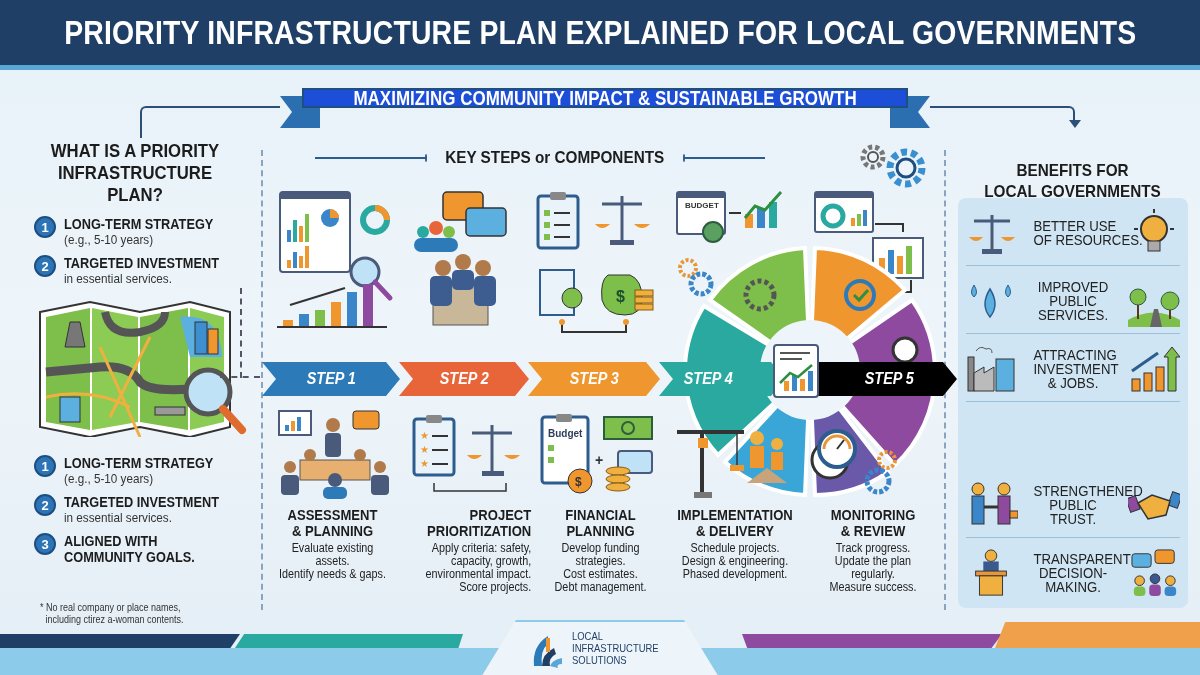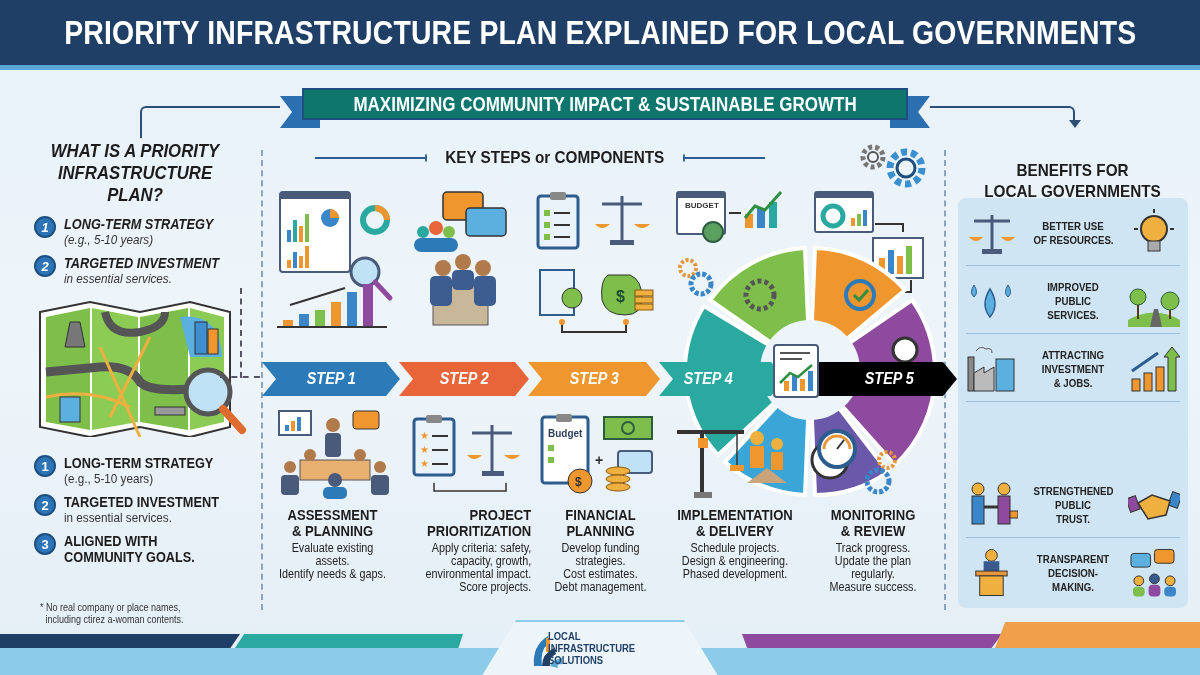--- a/index.html
+++ b/index.html
@@ -22,29 +22,29 @@
     white-space: nowrap;
   }
   
   .ribbon-wrap { position: absolute; left: 280px; top: 88px; width: 650px; height: 40px; }
   .ribbon-tail-l, .ribbon-tail-r {
     position: absolute; top: 8px; width: 40px; height: 32px; background: #2c6fb0;
   }
   .ribbon-tail-l { left: 0; clip-path: polygon(0 0, 100% 0, 100% 100%, 0 100%, 30% 50%); }
   .ribbon-tail-r { right: 0; clip-path: polygon(0 0, 100% 0, 70% 50%, 100% 100%, 0 100%); }
   .ribbon {
-    position: absolute; left: 22px; right: 22px; top: 0; height: 32px;
-    background: #0f766e; border: 2px solid #1f4f80;
+    position: absolute; left: 22px; right: 22px; top: 0; height: 20px;
+    background: #1d4ed8; border: 2px solid #1f4f80;
     display: flex; align-items: center; justify-content: center;
   }
   .ribbon span { color: #fff; font-weight: 700; font-size: 20px; transform: scaleX(0.85); white-space: nowrap; }
   .connector { position: absolute; border-color: #2c4f75; border-style: solid; }
 
   
-  .left-col { position: absolute; left: 20px; top: 140px; width: 230px; font-style: italic; }
+  .left-col { position: absolute; left: 20px; top: 140px; width: 230px; }
   .section-title {
     text-align: center; font-weight: 700; font-size: 19px; line-height: 22px; color: #1c1c1c;
     transform: scaleX(0.88);
   }
   .num-list { margin-top: 10px; }
   .num-item { display: flex; align-items: flex-start; margin-bottom: 8px; }
   .num-badge {
     width: 22px; height: 22px; border-radius: 50%; background: #2d74b6; color: #fff;
     font-weight: 700; font-size: 13px; display: flex; align-items: center; justify-content: center;
     border: 2px solid #1c4e80; flex-shrink: 0; margin-right: 8px; margin-left: 14px;
@@ -84,32 +84,32 @@
   .right-title div { transform: scaleX(0.9); white-space: nowrap; }
   .benefits {
     position: absolute; left: 958px; top: 198px; width: 230px; height: 410px;
     background: #cfe5f3; border-radius: 8px;
   }
   .benefit {
     position: absolute; left: 8px; width: 214px; height: 66px;
     border-bottom: 1px solid #9dbfd8; display: flex; align-items: center; justify-content: space-between;
   }
   .benefit:last-child { border-bottom: none; }
-  .benefit .lbl { font-weight: 700; font-size: 11px; line-height: 14px; text-align: center; width: 90px; color: #222; }
+  .benefit .lbl { font-weight: 400; font-size: 15px; line-height: 14px; text-align: center; width: 90px; color: #222; }
   .benefit .lbl div { transform: scaleX(0.88); white-space: nowrap; }
   .b-icon { width: 52px; height: 52px; }
 
   
   .footer-band { position: absolute; left: 0; top: 648px; width: 1200px; height: 27px; background: #8ccbea; }
   .stripe { position: absolute; top: 634px; height: 14px; }
   .logo-tab {
     position: absolute; left: 460px; top: 620px; width: 280px; height: 55px; background: #eef5fa;
     clip-path: polygon(8% 100%, 20% 0, 80% 0, 92% 100%); border-top: 2px solid #8ccbea;
   }
-  .logo-text { position: absolute; left: 548px; top: 630px; font-weight: 700; font-size: 10.5px; line-height: 12px; color: #1f3f66; }
+  .logo-text { position: absolute; left: 572px; top: 630px; font-weight: 400; font-size: 10.5px; line-height: 12px; color: #1f3f66; }
   .logo-text div { transform-origin: left; transform: scaleX(0.9); white-space: nowrap; }
 </style>
 </head>
 <body>
 
 <div class="header">
   <h1>PRIORITY INFRASTRUCTURE PLAN EXPLAINED FOR LOCAL GOVERNMENTS</h1>
 </div>
 
 <div class="connector" style="left:140px;top:106px;width:140px;height:32px;border-width:2px 0 0 2px;border-radius:6px 0 0 0;"></div>

